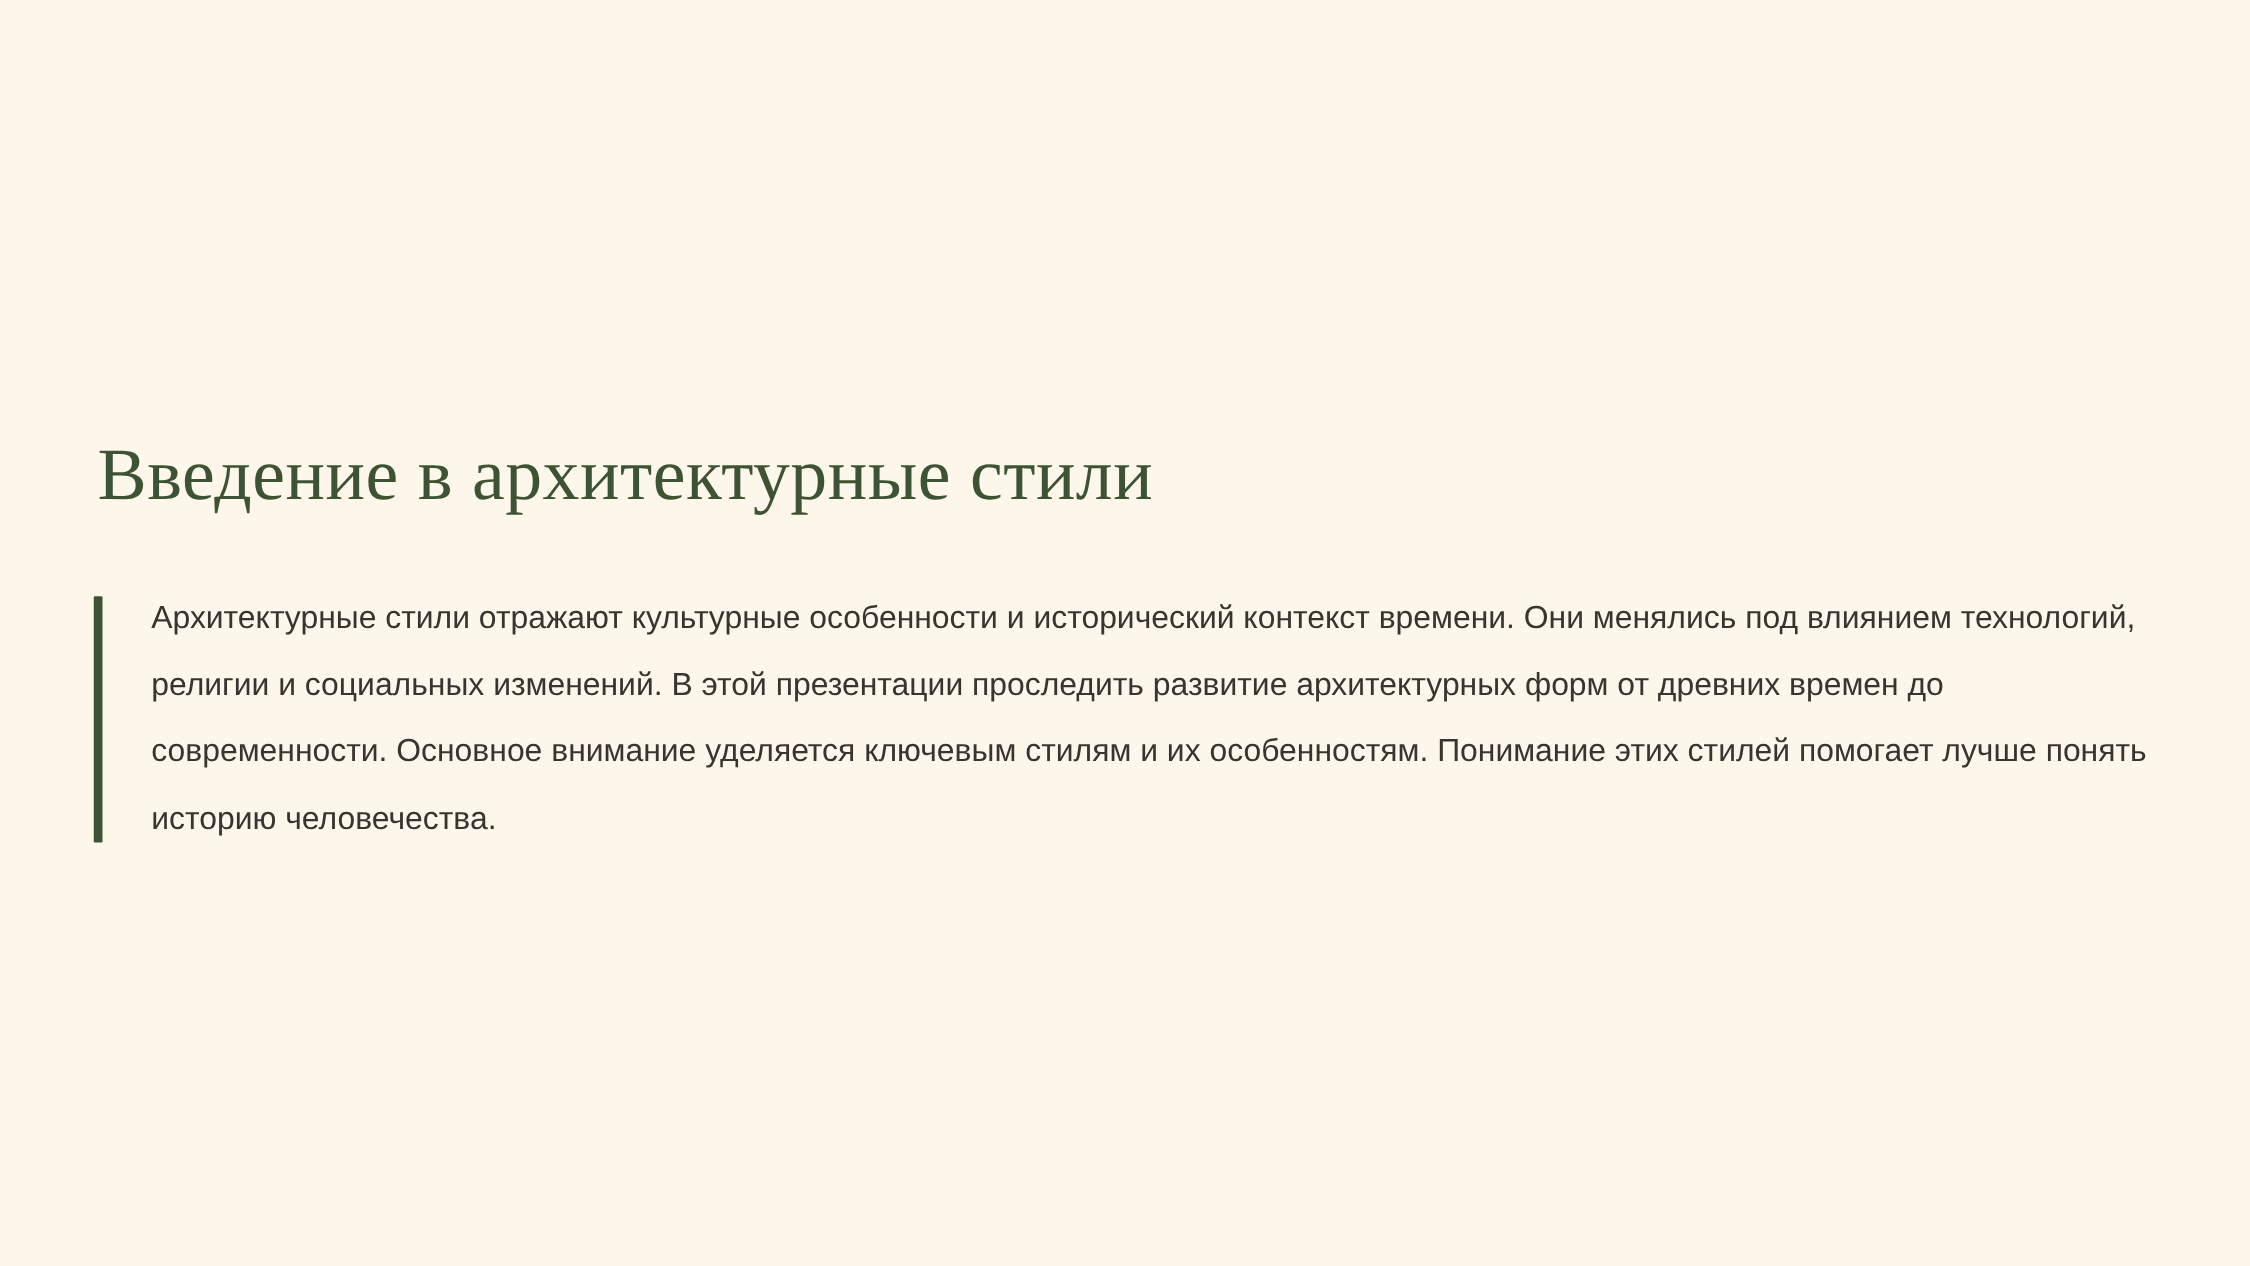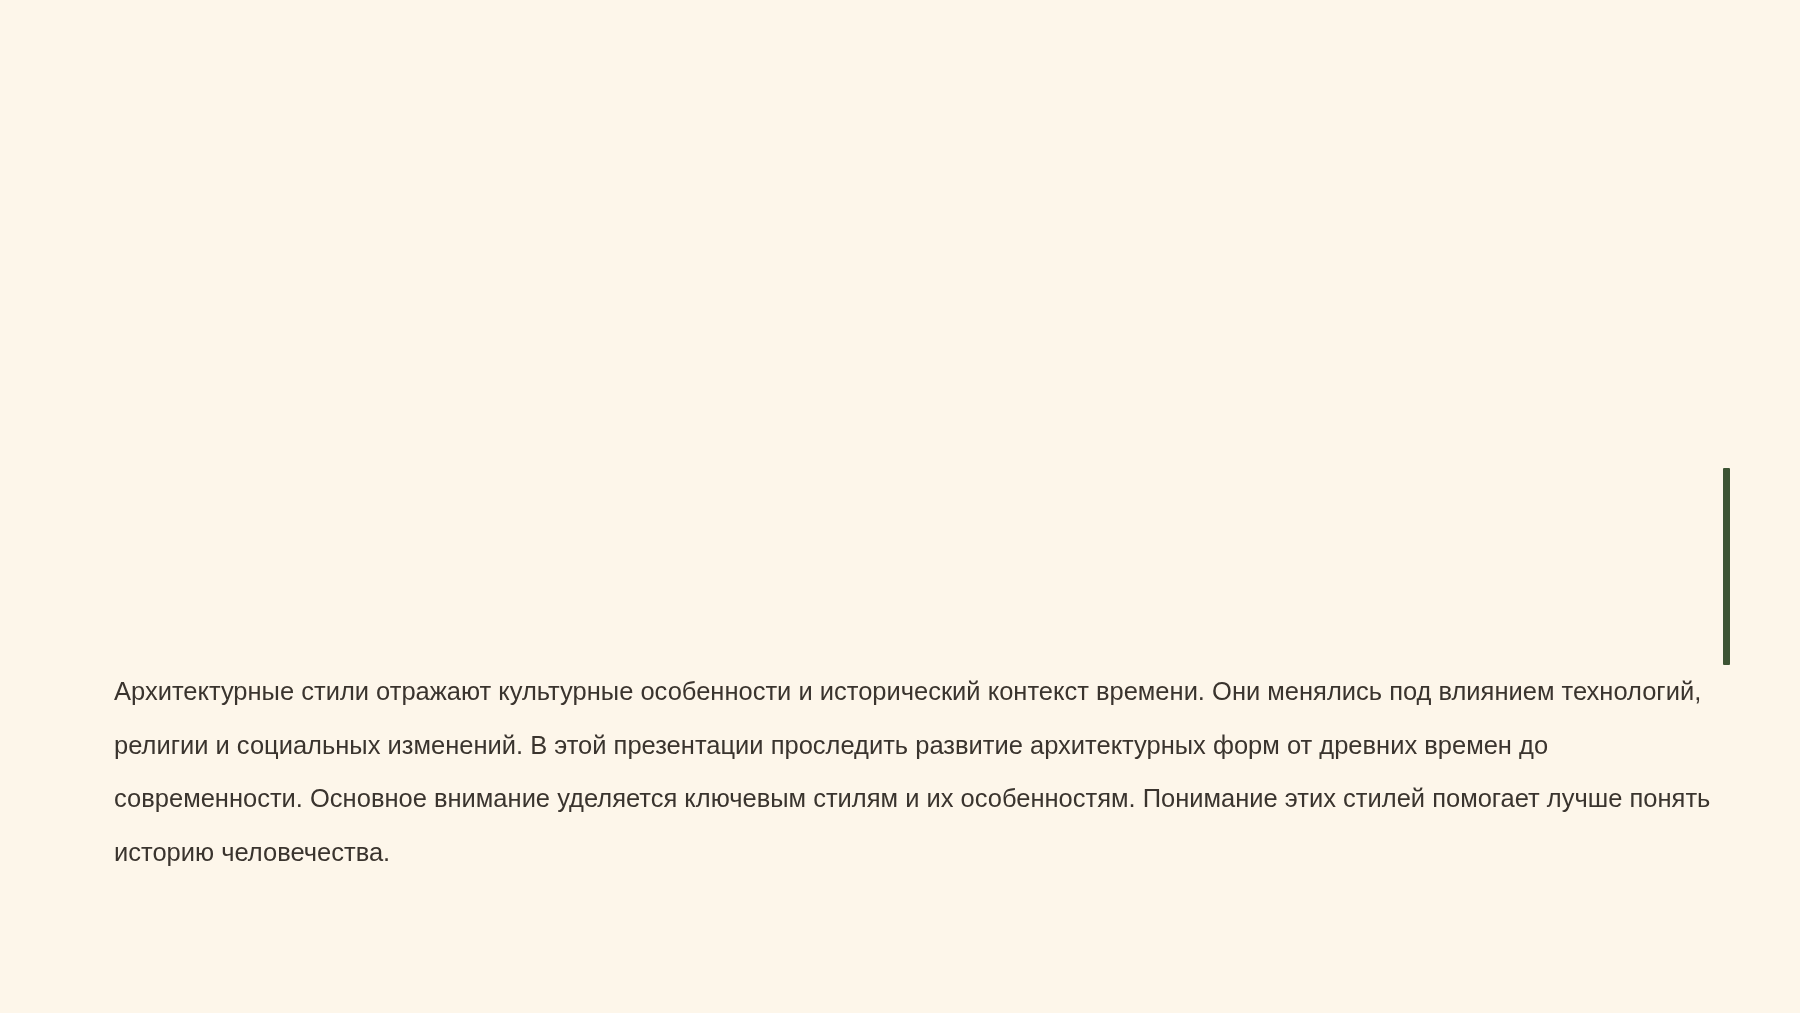--- a/index.html
+++ b/index.html
@@ -39,22 +39,21 @@
     white-space: nowrap;
   }
 
   
   #body-block {
     position: absolute;
     left: 75px;
     top: 468px;
     width: 1655px;
     display: flex;
-    align-items: flex-end;
-    flex-direction: column;
+    align-items: center;
   }
 
   #accent-bar {
     flex: 0 0 auto;
     width: 7px;
     min-height: 197px;
     background: #3D5434;
     border-radius: 1px;
   }
 
@@ -69,19 +68,20 @@
     color: #3A342E;
     text-align: left;
     hyphens: none;
   }
 </style>
 </head>
 <body>
 
 <div id="slide">
 
+  <h1 id="slide-title">Введение в архитектурные стили</h1>
 
   <div id="body-block">
     <div id="accent-bar"></div>
     <p id="body-text">Архитектурные стили отражают культурные особенности и исторический контекст времени. Они менялись под влиянием технологий, религии и социальных изменений. В этой презентации проследить развитие архитектурных форм от древних времен до современности. Основное внимание уделяется ключевым стилям и их особенностям. Понимание этих стилей помогает лучше понять историю человечества.</p>
   </div>
 
 </div>
 
 </body></html>

